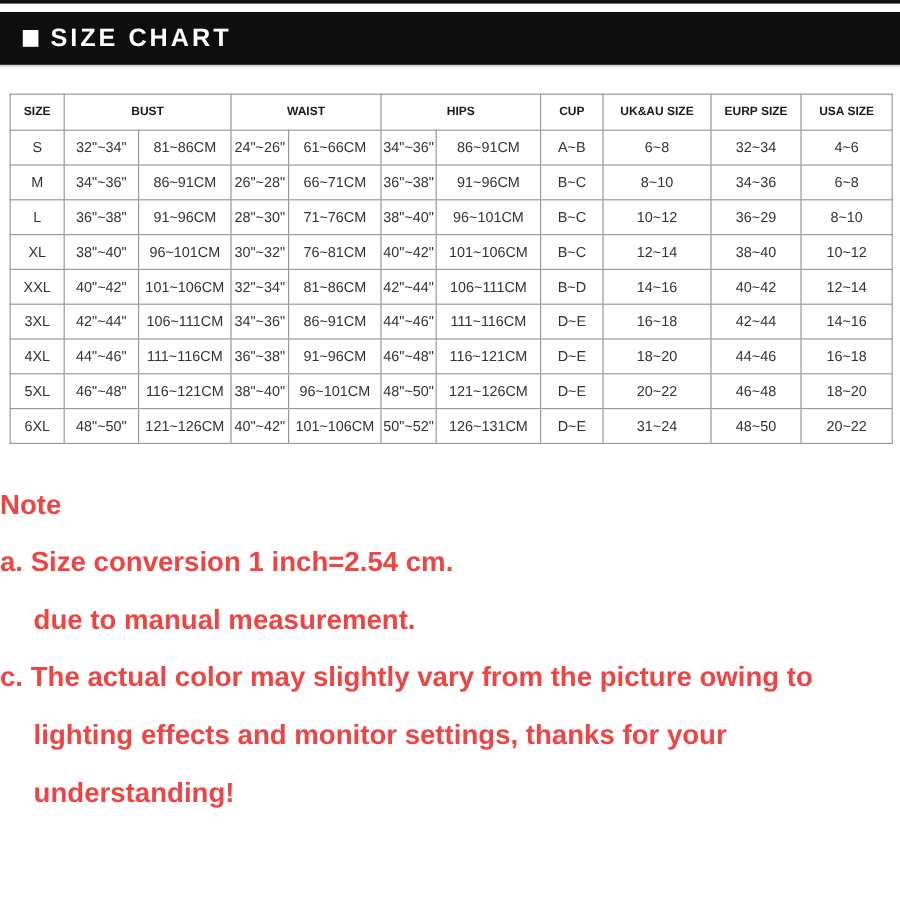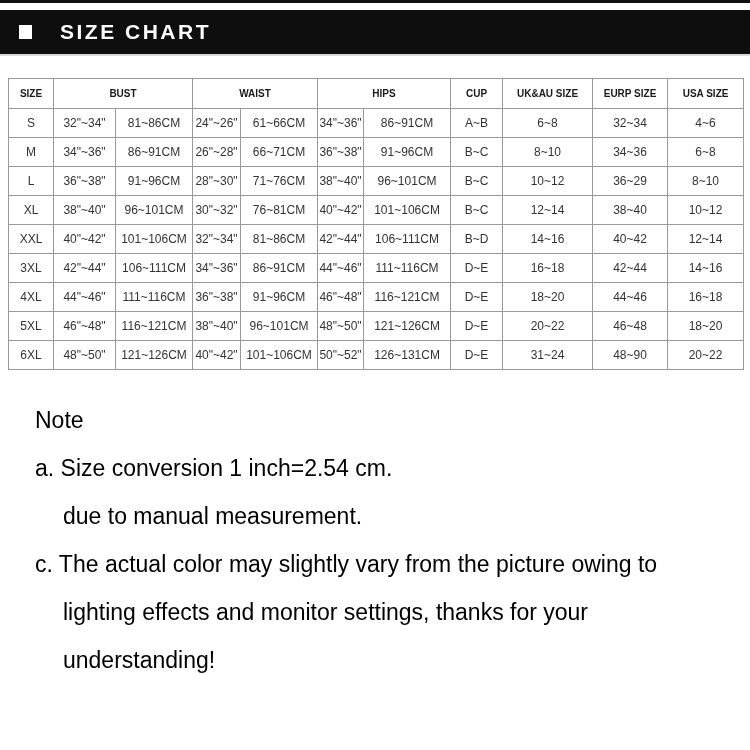--- a/index.html
+++ b/index.html
@@ -31,21 +31,21 @@
     height: 14px;
     background: #ffffff;
     margin-left: 19px;
     flex: 0 0 auto;
   }
   .title-text {
     color: #ffffff;
     font-size: 21px;
     font-weight: bold;
     letter-spacing: 2.5px;
-    margin-left: 28px;
+    margin-left: 10px;
     white-space: nowrap;
   }
   table.size-chart {
     margin: 24px 0 0 8px;
     width: 735px;
     border-collapse: collapse;
     table-layout: fixed;
   }
   table.size-chart th,
   table.size-chart td {
@@ -63,22 +63,22 @@
     color: #1a1a1a;
   }
   table.size-chart td {
     height: 28px;
     font-size: 12px;
     font-weight: normal;
     color: #333333;
   }
   .note-section {
     margin-top: 26px;
-    padding-left: 35px;
-    color: #000000;
+    color: #ef4444;
+    font-weight: bold;
   }
   .note-title {
     font-size: 23px;
     height: 48px;
     line-height: 48px;
     white-space: nowrap;
   }
   .note-line {
     font-size: 23px;
     height: 48px;
@@ -233,21 +233,21 @@
       <tr>
         <td>6XL</td>
         <td>48"~50"</td>
         <td>121~126CM</td>
         <td>40"~42"</td>
         <td>101~106CM</td>
         <td>50"~52"</td>
         <td>126~131CM</td>
         <td>D~E</td>
         <td>31~24</td>
-        <td>48~90</td>
+        <td>48~50</td>
         <td>20~22</td>
       </tr>
     </tbody>
 </table>
 
 <section class="note-section">
   <div class="note-title">Note</div>
   <div>
       <div class="note-line">a. Size conversion 1 inch=2.54 cm.</div>
       <div class="note-line indent">due to manual measurement.</div>

